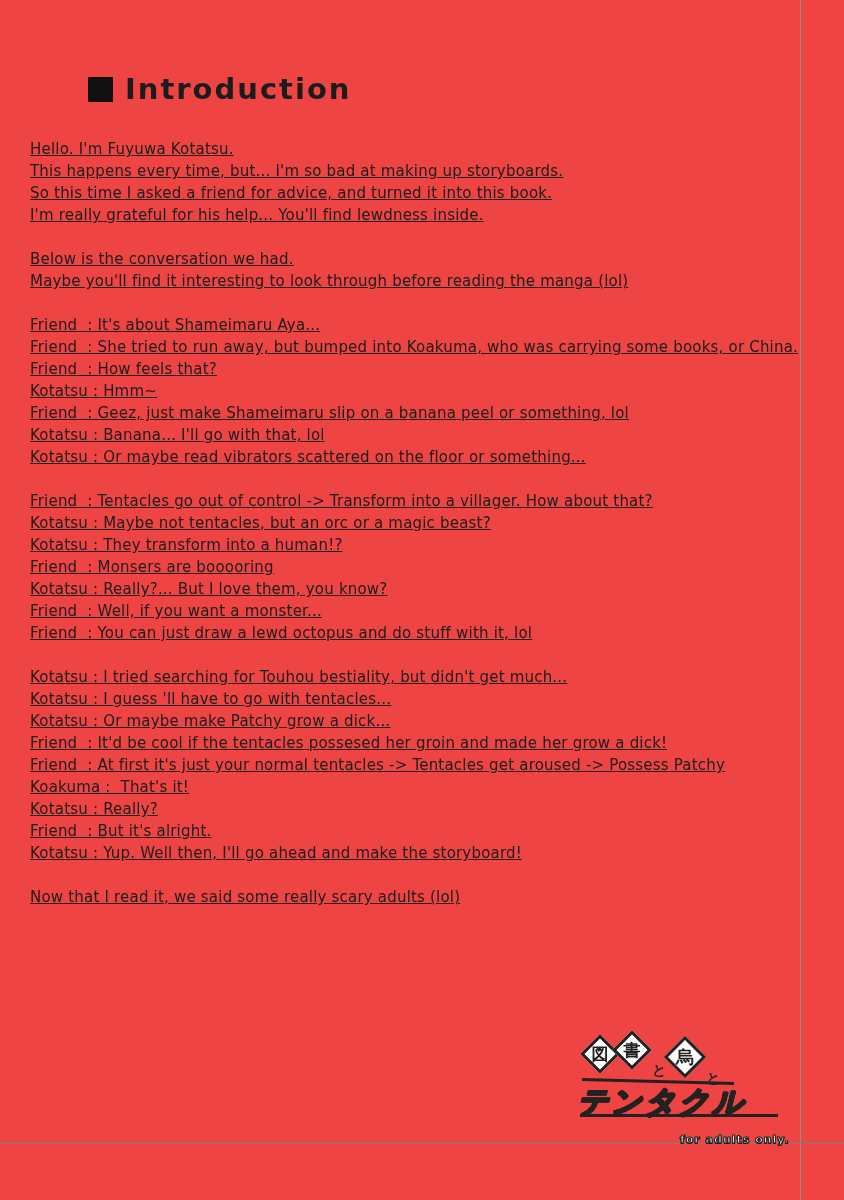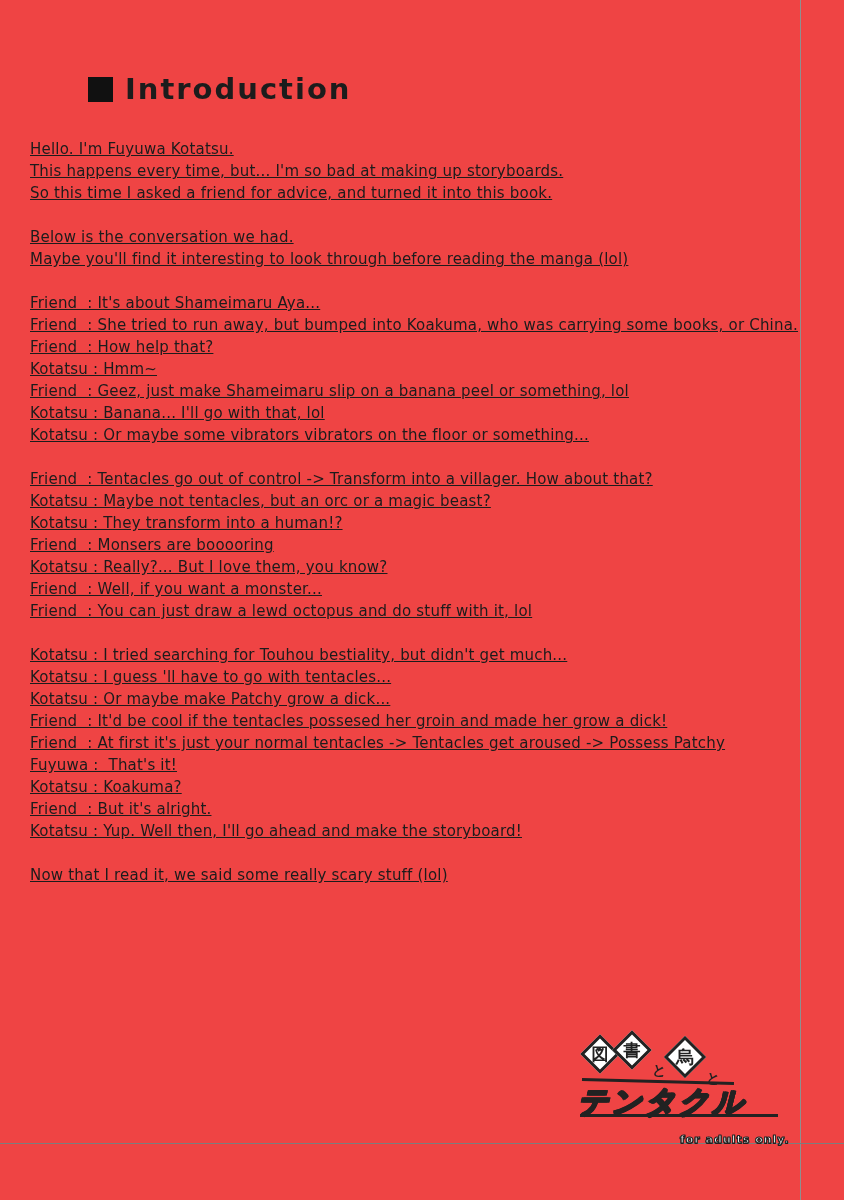--- a/index.html
+++ b/index.html
@@ -150,61 +150,62 @@
     <div class="title-square"></div>
     <div class="title-text">Introduction</div>
   </div>
 
   <div class="content">
 
     <div class="para">
       <p>Hello. I'm Fuyuwa Kotatsu.</p>
       <p>This happens every time, but... I'm so bad at making up storyboards.</p>
       <p>So this time I asked a friend for advice, and turned it into this book.</p>
+      <p>I'm really grateful for his help... You'll find lewdness inside.</p>
     </div>
 
     <div class="para">
       <p>Below is the conversation we had.</p>
       <p>Maybe you'll find it interesting to look through before reading the manga (lol)</p>
     </div>
 
     <div class="para">
       <p>Friend  : It's about Shameimaru Aya...</p>
       <p>Friend  : She tried to run away, but bumped into Koakuma, who was carrying some books, or China.</p>
-      <p>Friend  : How help that?</p>
+      <p>Friend  : How feels that?</p>
       <p>Kotatsu : Hmm~</p>
       <p>Friend  : Geez, just make Shameimaru slip on a banana peel or something, lol</p>
       <p>Kotatsu : Banana... I'll go with that, lol</p>
-      <p>Kotatsu : Or maybe some vibrators vibrators on the floor or something...</p>
+      <p>Kotatsu : Or maybe read vibrators scattered on the floor or something...</p>
     </div>
 
     <div class="para">
       <p>Friend  : Tentacles go out of control -&gt; Transform into a villager. How about that?</p>
       <p>Kotatsu : Maybe not tentacles, but an orc or a magic beast?</p>
       <p>Kotatsu : They transform into a human!?</p>
       <p>Friend  : Monsers are booooring</p>
       <p>Kotatsu : Really?... But I love them, you know?</p>
       <p>Friend  : Well, if you want a monster...</p>
       <p>Friend  : You can just draw a lewd octopus and do stuff with it, lol</p>
     </div>
 
     <div class="para">
       <p>Kotatsu : I tried searching for Touhou bestiality, but didn't get much...</p>
       <p>Kotatsu : I guess 'll have to go with tentacles...</p>
       <p>Kotatsu : Or maybe make Patchy grow a dick...</p>
       <p>Friend  : It'd be cool if the tentacles possesed her groin and made her grow a dick!</p>
       <p>Friend  : At first it's just your normal tentacles -&gt; Tentacles get aroused -&gt; Possess Patchy</p>
-      <p>Fuyuwa :  That's it!</p>
-      <p>Kotatsu : Koakuma?</p>
+      <p>Koakuma :  That's it!</p>
+      <p>Kotatsu : Really?</p>
       <p>Friend  : But it's alright.</p>
       <p>Kotatsu : Yup. Well then, I'll go ahead and make the storyboard!</p>
     </div>
 
     <div class="para">
-      <p>Now that I read it, we said some really scary stuff (lol)</p>
+      <p>Now that I read it, we said some really scary adults (lol)</p>
     </div>
 
   </div>
 
   <div class="logo">
     <div class="diamond d1">
       <span>図</span>
     </div>
     <div class="diamond d2">
       <span>書</span>

